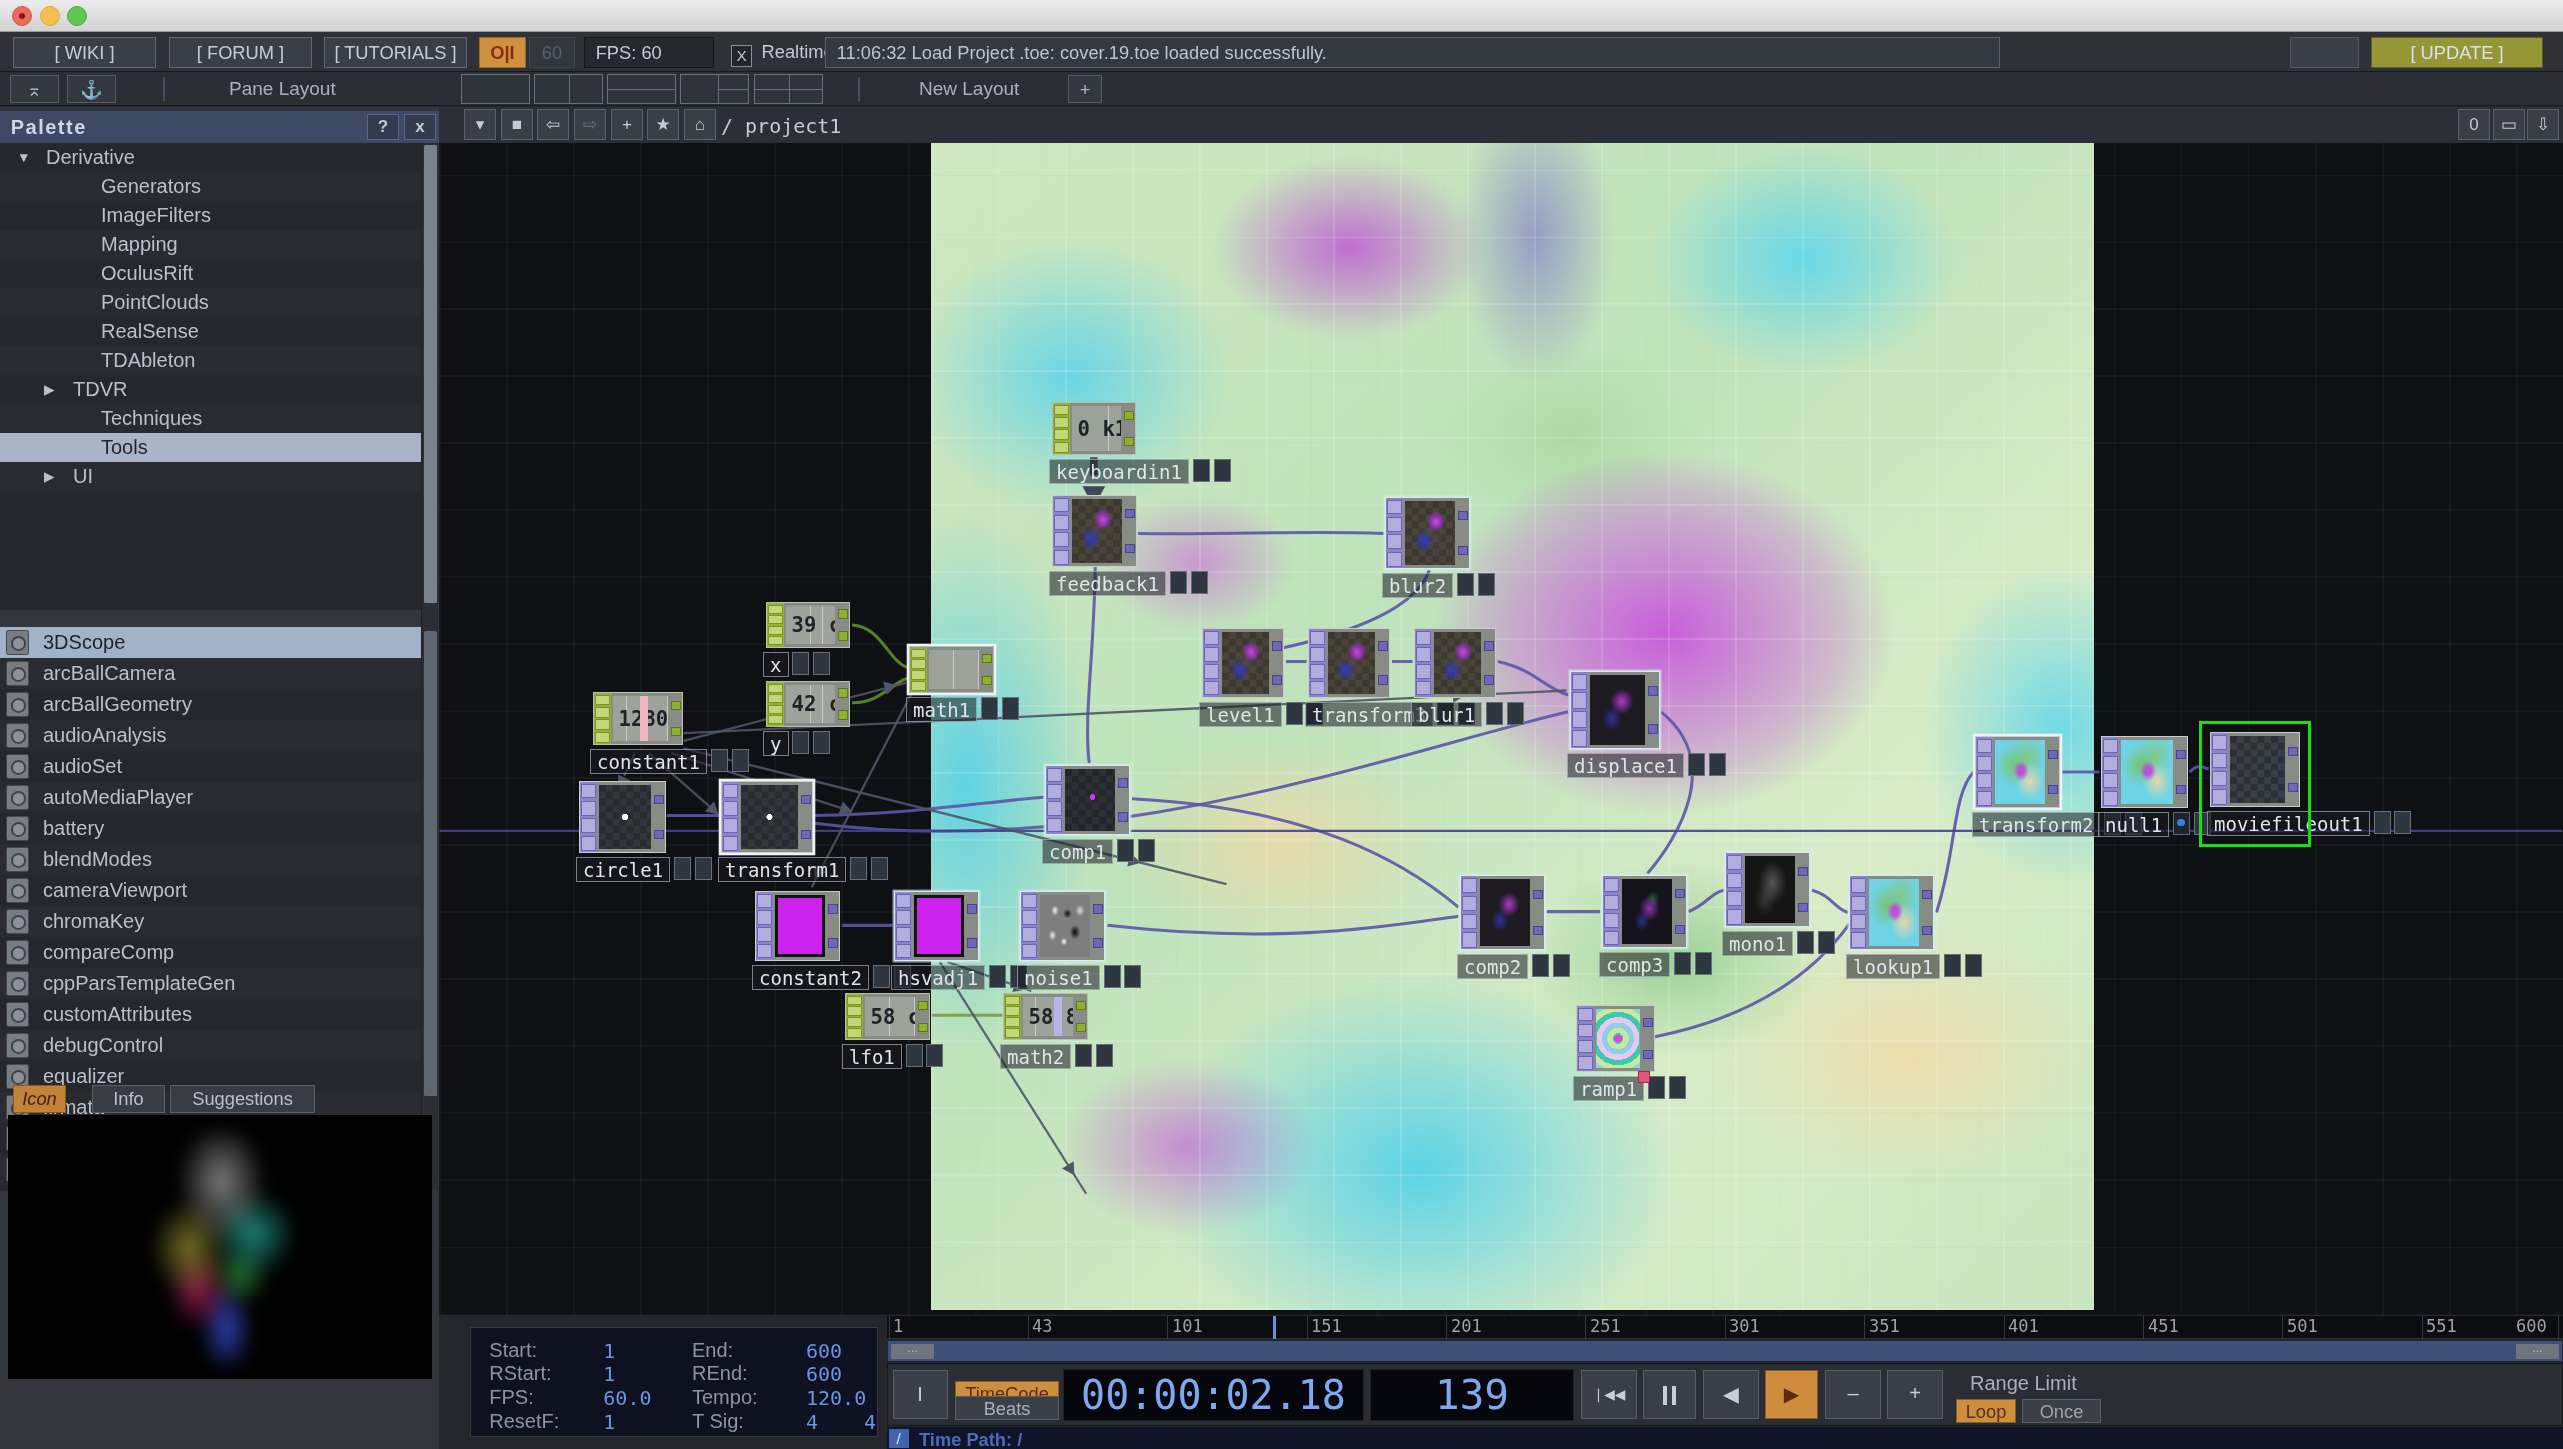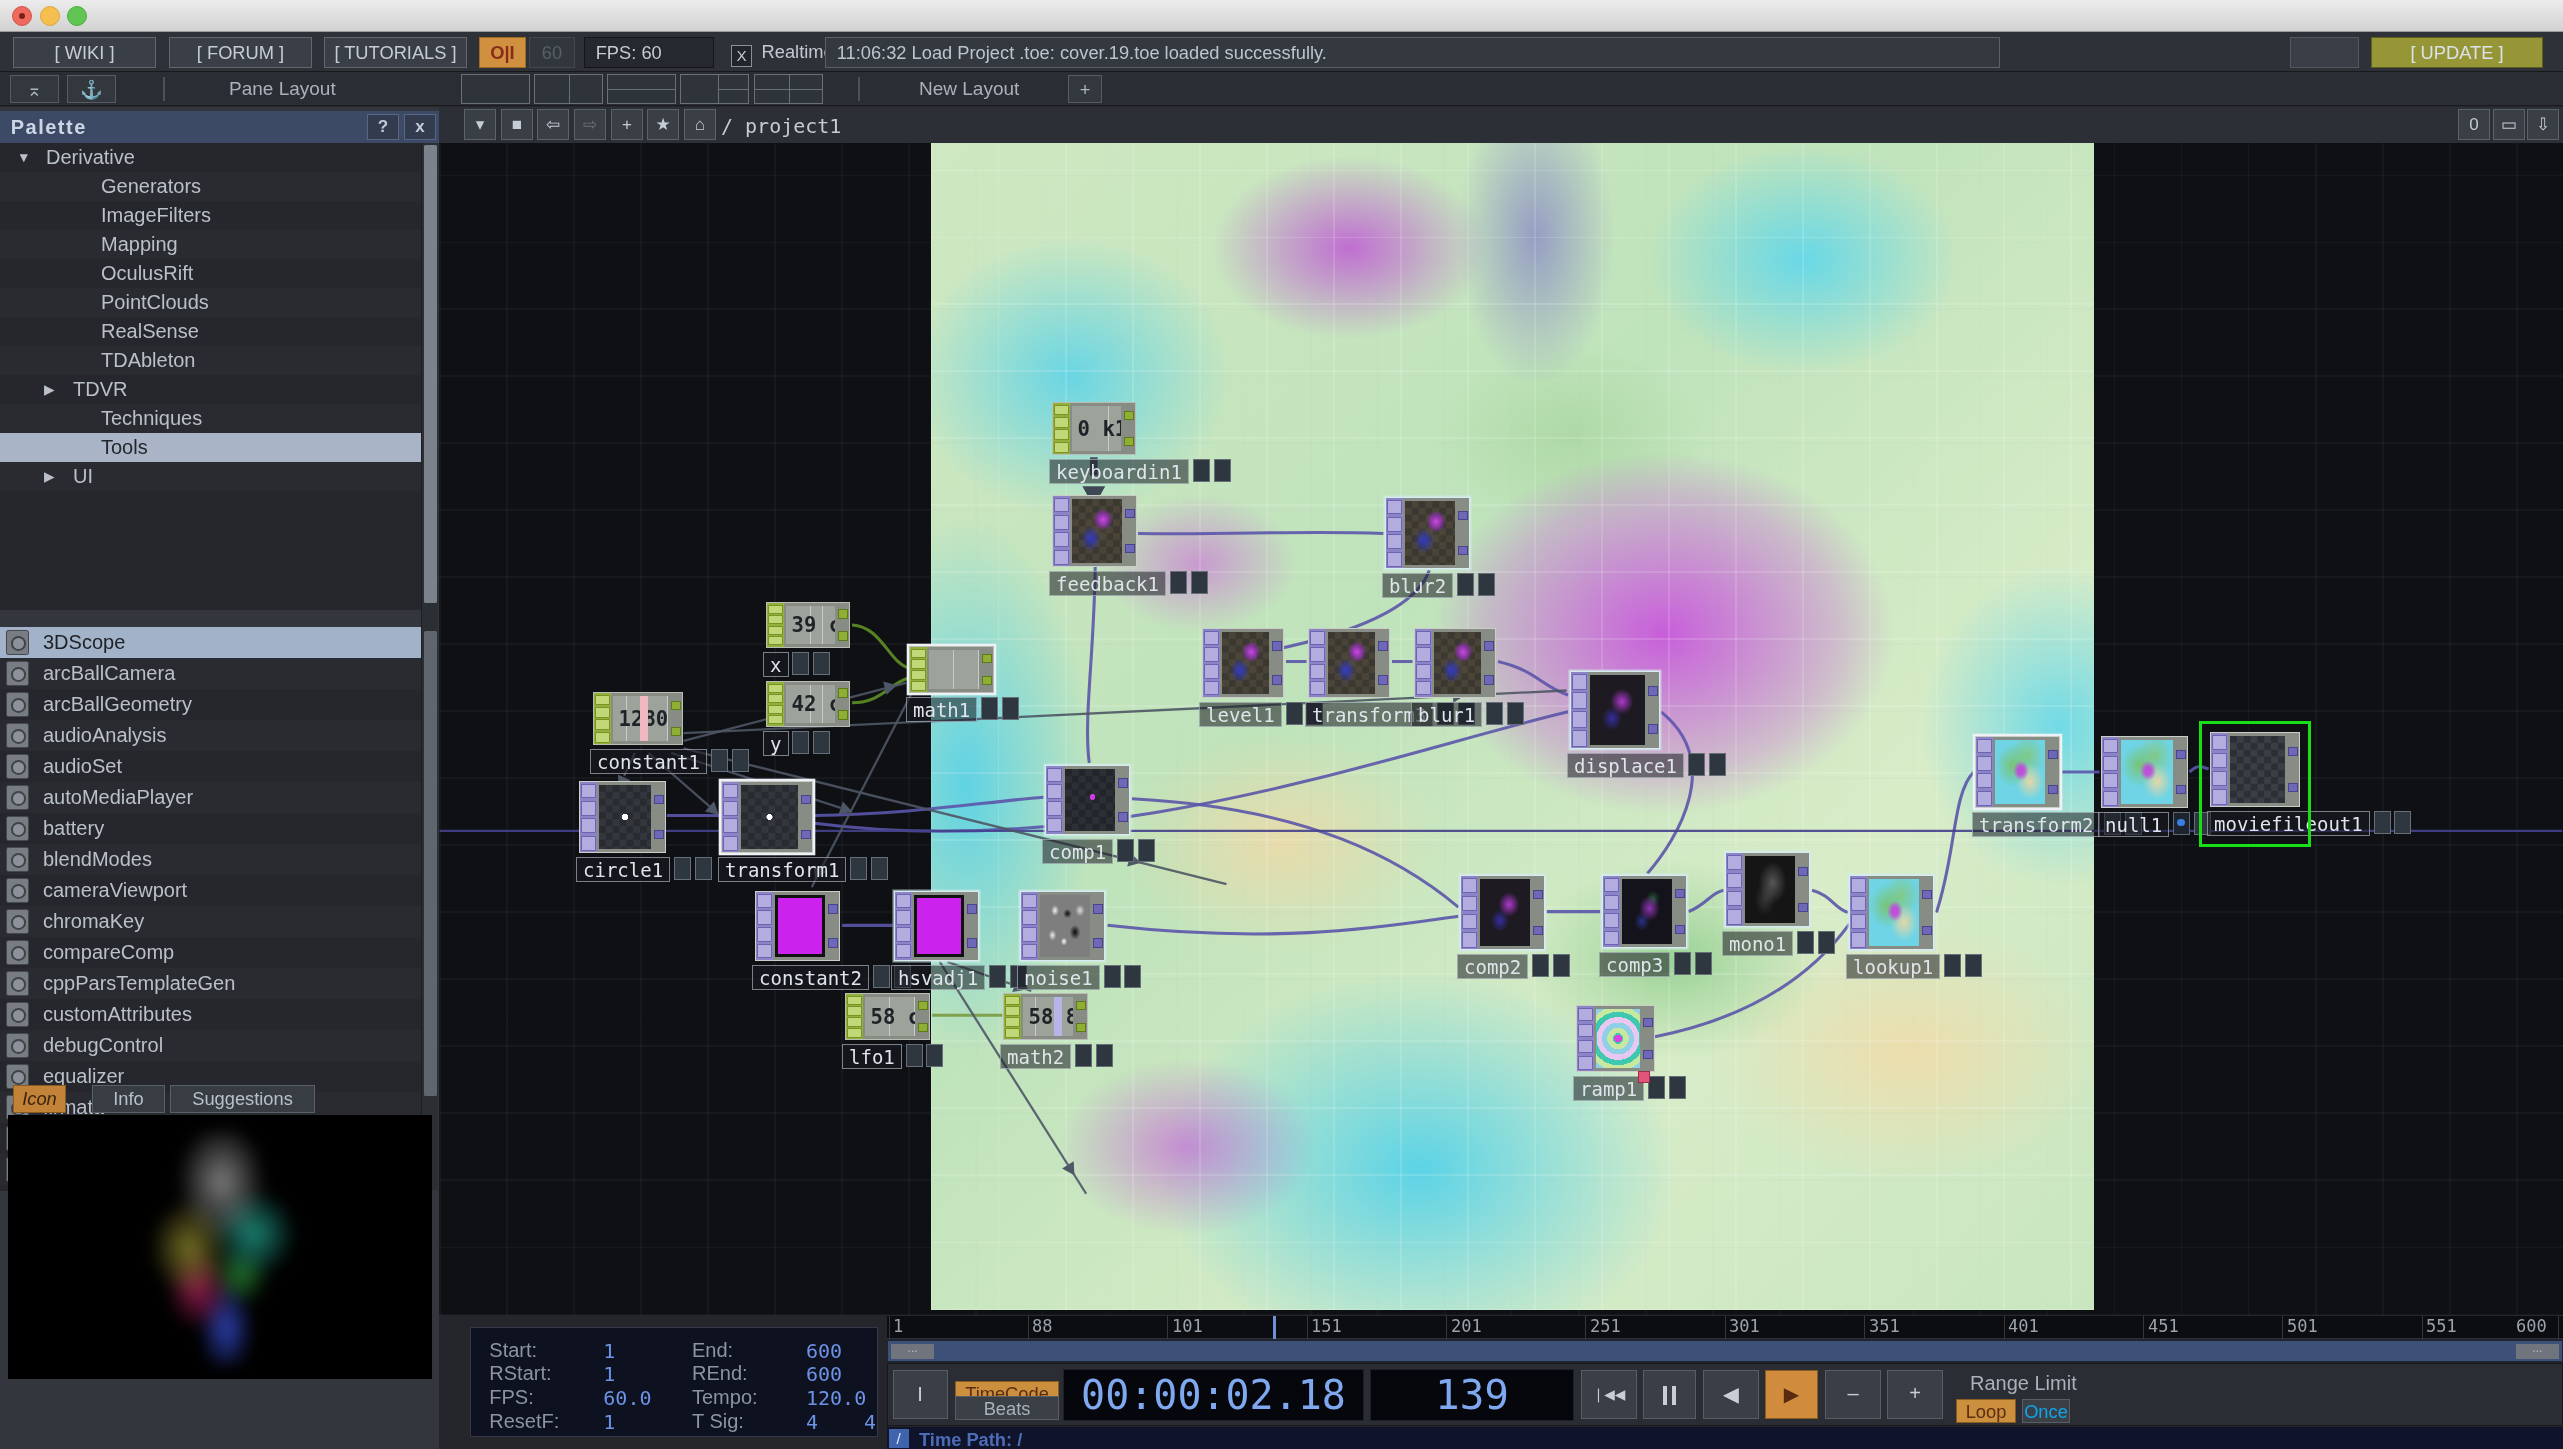--- a/index.html
+++ b/index.html
@@ -196,22 +196,22 @@
     text-align:center; font-size:20px; }
   .lcd { position:absolute; top:4.6px; height:52px; background:#05070c; border:0.8px solid #1c2027;
     color:#7fa8ef; font-family:"DejaVu Sans Mono", monospace; text-align:center; }
   #tc-btn { position:absolute; left:67px; top:17px; width:104px; height:27px; background:#cc8f3e; border:0.8px solid #8a5c22;
     color:#5a2d12; font-size:18.3px; text-align:center; line-height:23px; }
   #beats-btn { position:absolute; left:67px; top:32px; width:104px; height:24.4px; background:#3b3f46; border:0.8px solid #585d66;
     color:#aab1ba; font-size:18.3px; text-align:center; line-height:23px; }
   #rangelimit { position:absolute; left:1082px; top:7.6px; color:#aab1ba; font-size:20px; }
   #loop-btn { position:absolute; left:1068px; top:35px; width:60px; height:24.4px; background:#cc8f3e; border:0.8px solid #8a5c22;
     color:#5a2d12; font-size:18.3px; text-align:center; line-height:23px; }
-  #once-btn { position:absolute; left:1134px; top:35px; width:48px; height:24.4px; background:#3b3f46; border:0.8px solid #585d66;
-    color:#0ea5e9; font-size:18.3px; text-align:center; line-height:23px; }
+  #once-btn { position:absolute; left:1134px; top:35px; width:79px; height:24.4px; background:#3b3f46; border:0.8px solid #585d66;
+    color:#a3a3a3; font-size:18.3px; text-align:center; line-height:23px; }
   #timepath { position:absolute; left:448px; top:111px; width:1676px; height:22px; background:#10142a; }
   #tp-chip { position:absolute; left:1.5px; top:1.5px; width:20px; height:19px; background:#3f63ad; color:#dce6f5;
     font-size:15.3px; text-align:center; line-height:19px; }
   #tp-label { position:absolute; left:32px; top:1.5px; color:#4d6cb8; font-size:18.3px; font-weight:bold; }
   .pausebars i { display:inline-block; width:4.6px; height:18.3px; background:#c9ced6; margin:15.3px 2.3px 0; }
 </style>
 </head>
 <body>
 
 <div id="app">
@@ -934,21 +934,21 @@
         <div class="srow" style="left: 221px; top: 10.7px;"><span class="lab">End:</span><span class="val" style="position: absolute; left: 114px;">600</span></div>
         <div class="srow" style="left: 221px; top: 34px;"><span class="lab">REnd:</span><span class="val" style="position: absolute; left: 114px;">600</span></div>
         <div class="srow" style="left: 221px; top: 58px;"><span class="lab">Tempo:</span><span class="val" style="position: absolute; left: 114px; text-align: right;">120.0</span></div>
         <div class="srow" style="left: 221px; top: 82px;"><span class="lab">T Sig:</span><span class="val" style="position: absolute; left: 114px;">4</span><span class="val" style="position: absolute; left: 172px;">4</span></div>
       </div>
     <div id="ruler">
         <div id="playhead" style="left: 386px;"></div>
         <div class="tickline" style="left: 1.5px;"></div>
         <div class="tick" style="left: 6.1px;">1</div>
         <div class="tickline" style="left: 141px;"></div>
-        <div class="tick" style="left: 145px;">88</div>
+        <div class="tick" style="left: 145px;">43</div>
         <div class="tickline" style="left: 280px;"></div>
         <div class="tick" style="left: 285px;">101</div>
         <div class="tickline" style="left: 420px;"></div>
         <div class="tick" style="left: 424px;">151</div>
         <div class="tickline" style="left: 559px;"></div>
         <div class="tick" style="left: 564px;">201</div>
         <div class="tickline" style="left: 698px;"></div>
         <div class="tick" style="left: 703px;">251</div>
         <div class="tickline" style="left: 838px;"></div>
         <div class="tick" style="left: 842px;">301</div>

